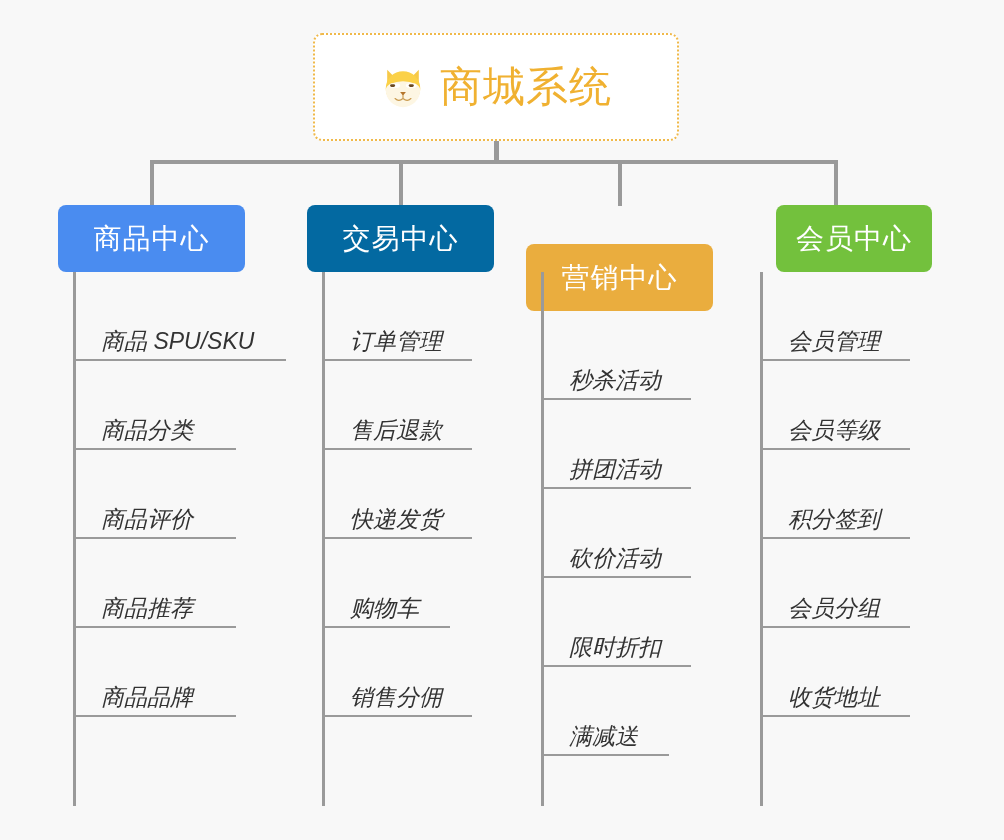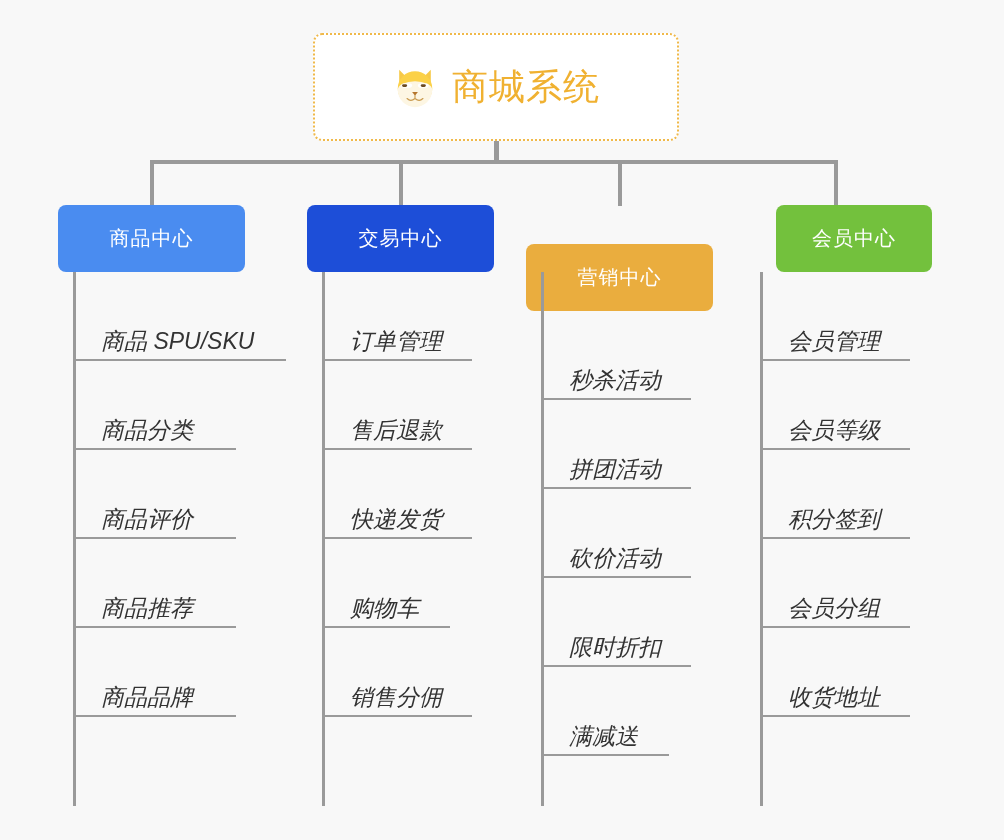--- a/index.html
+++ b/index.html
@@ -35,21 +35,21 @@
     justify-content: center;
     gap: 14px;
   }
   .root-icon {
     width: 46px;
     height: 46px;
     flex: 0 0 auto;
     display: block;
   }
   .root-title {
-    font-size: 36px;
+    font-size: 42px;
     color: #f0b131;
     line-height: 1;
     letter-spacing: 1px;
     white-space: nowrap;
   }
 
   
   .conn {
     position: absolute;
     background: #9a9a9a;
@@ -63,21 +63,21 @@
     top: 205px;
     width: 187px;
   }
   .branch-head {
     height: 67px;
     border-radius: 8px;
     display: flex;
     align-items: center;
     justify-content: center;
     color: #ffffff;
-    font-size: 20px;
+    font-size: 28px;
     letter-spacing: 1px;
     white-space: nowrap;
   }
   .leaf-rail {
     position: absolute;
     left: 15px;
     top: 67px;
     width: 3px;
     background: #9a9a9a;
   }
@@ -171,21 +171,21 @@
         <span class="leaf-underline" style="width:163px;"></span>
       </li>
       <li class="leaf-item">
         <span class="leaf-text">商品品牌</span>
         <span class="leaf-underline" style="width:163px;"></span>
       </li>
     </ul>
   </div>
 
   <div class="branch branch-2">
-    <div class="branch-head" style="background:#1d4ed8;text-align:right;">
+    <div class="branch-head" style="background:#0369a1;text-align:right;">
       <span>交易中心</span>
     </div>
     <div class="leaf-rail" style="height:534px;"></div>
     <ul class="leaf-list">
       <li class="leaf-item">
         <span class="leaf-text">订单管理</span>
         <span class="leaf-underline" style="width:150px;"></span>
       </li>
       <li class="leaf-item">
         <span class="leaf-text">售后退款</span>

